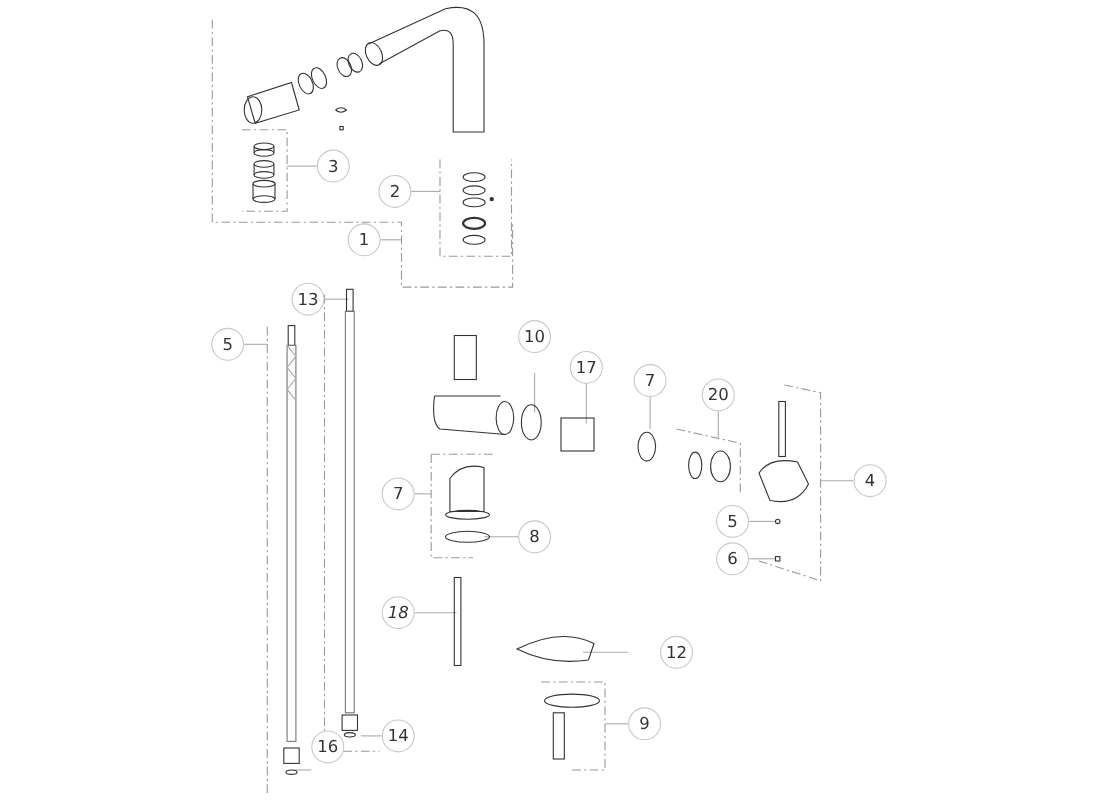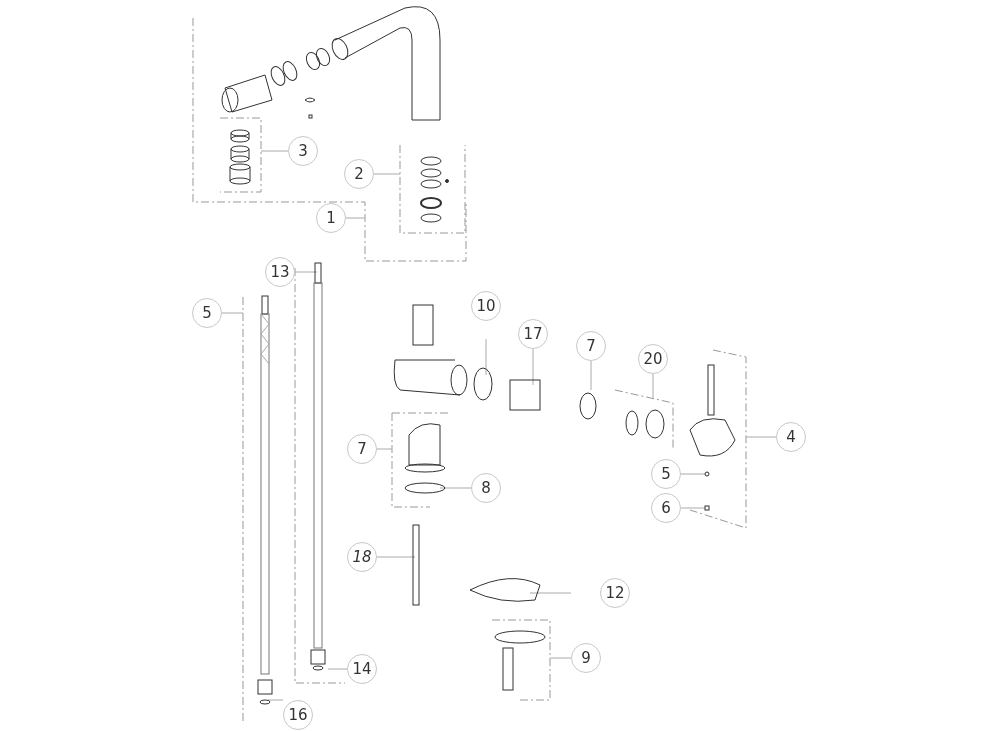--- a/index.html
+++ b/index.html
@@ -126,16 +126,16 @@
 <div class="callout" style="left:651px;top:493px;">6</div>
 <div class="callout" style="left:347px;top:434px;">7</div>
 <div class="callout" style="left:471px;top:473px;">8</div>
 <div class="callout" style="left:571px;top:643px;">9</div>
 <div class="callout" style="left:471px;top:291px;">10</div>
 <div class="callout" style="left:518px;top:319px;">17</div>
 <div class="callout" style="left:600px;top:578px;">12</div>
 <div class="callout" style="left:265px;top:257px;">13</div>
 <div class="callout" style="left:347px;top:654px;">14</div>
 <div class="callout" style="left:192px;top:298px;">5</div>
-<div class="callout" style="left:283px;top:700px;">16</div>
+<div class="callout" style="left:283px;top:664px;">16</div>
 <div class="callout" style="left:576px;top:331px;">7</div>
 <div class="callout" style="left:347px;top:542px;font-style:italic;">18</div>
 <div class="callout" style="left:638px;top:344px;">20</div>
 
 </body></html>

